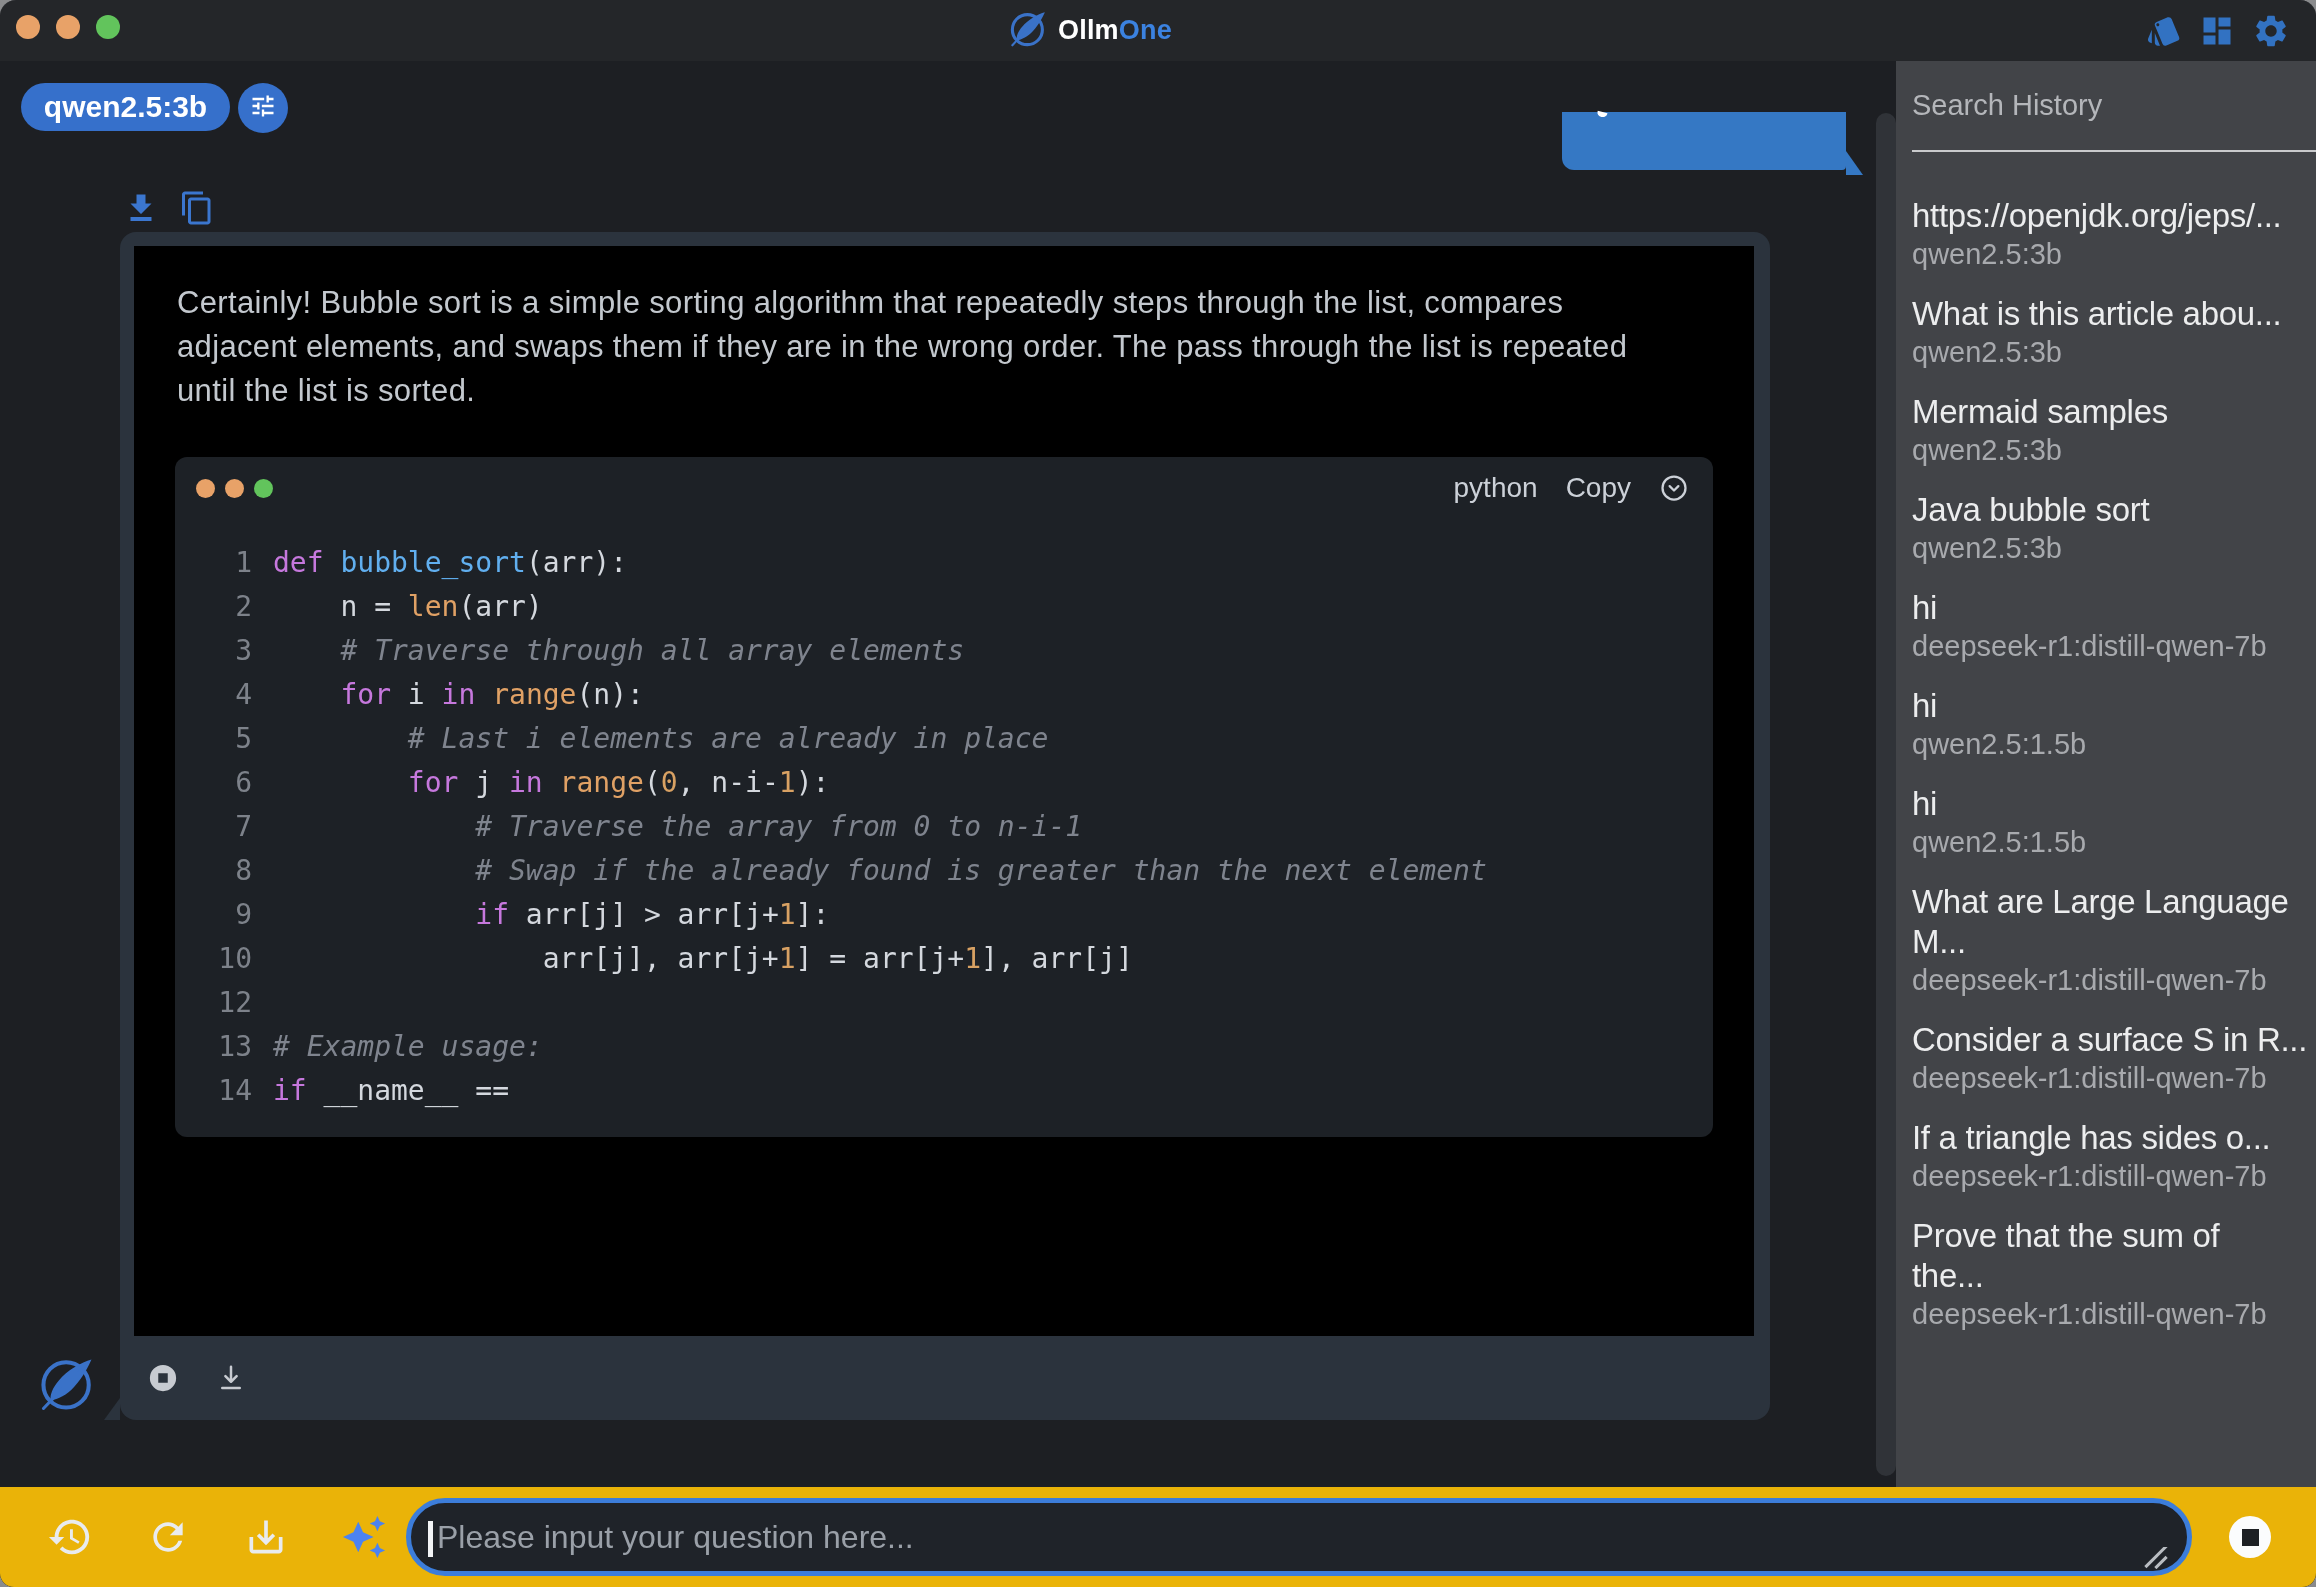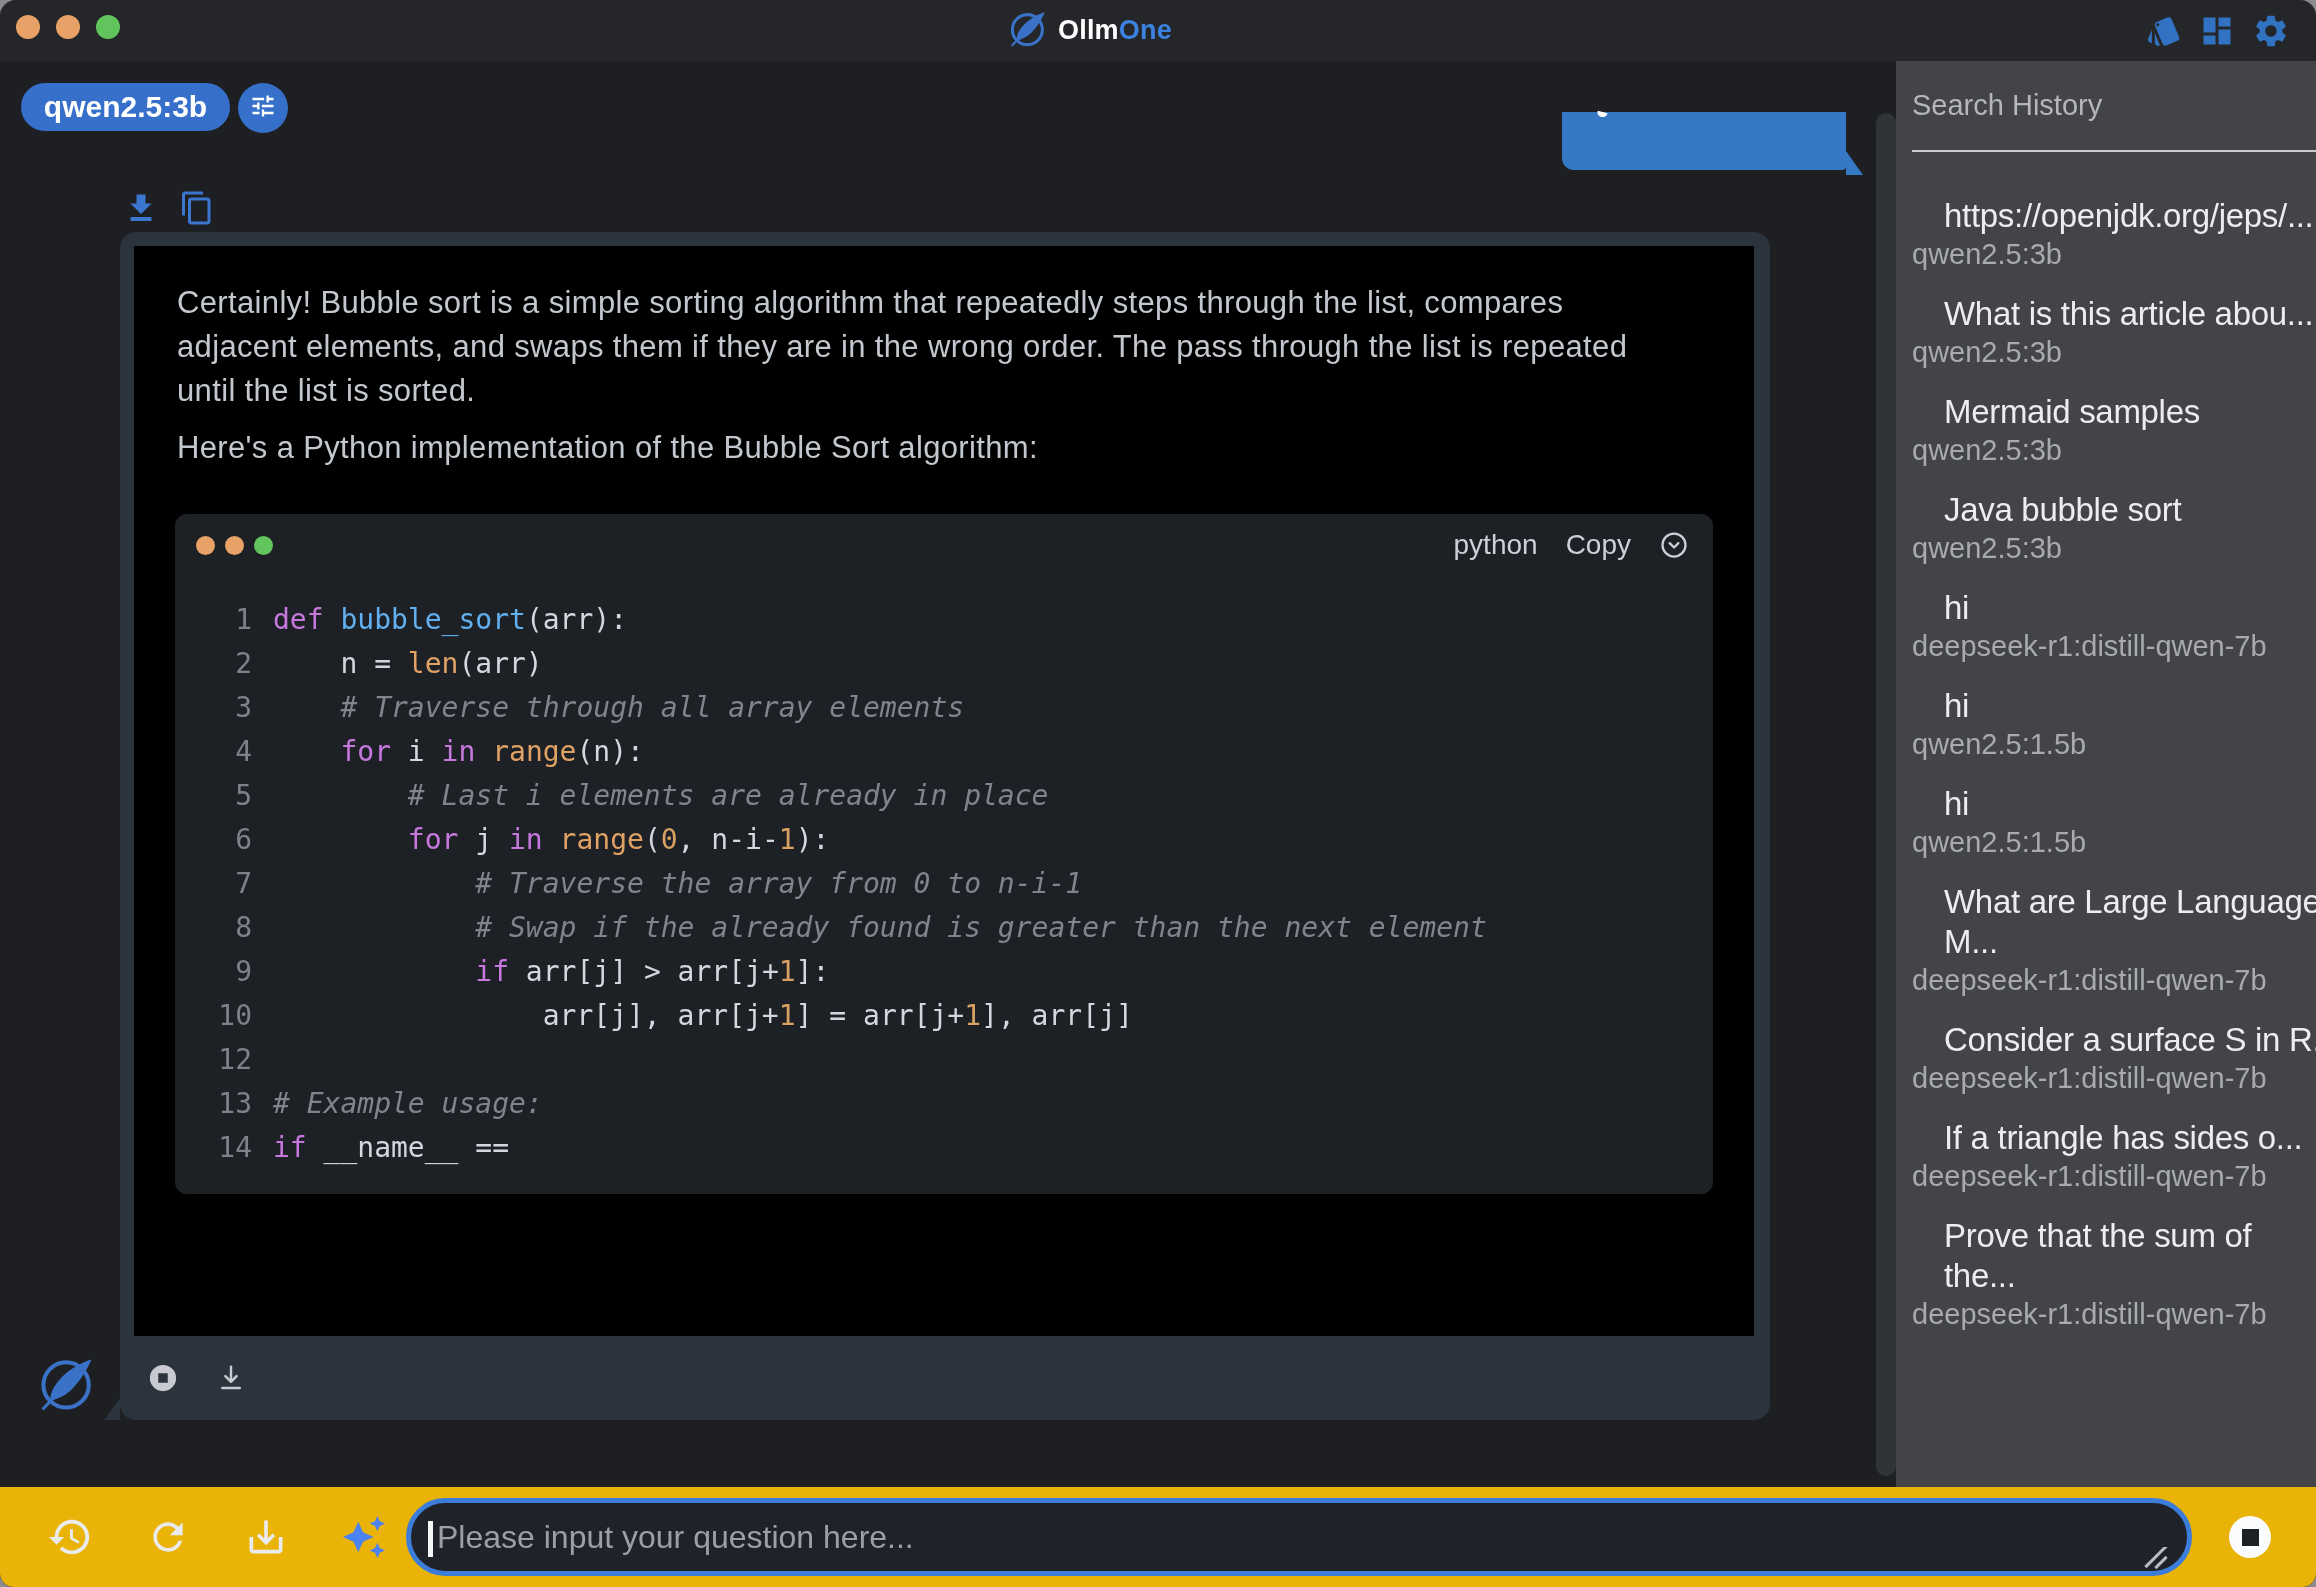--- a/index.html
+++ b/index.html
@@ -65,21 +65,21 @@
   
   .chat-scrollbar { position:absolute; left:1876px; top:113px; width:20px; height:1363px;
     background:#303338; border-radius:10px; }
   
   .sidebar { position:absolute; left:1896px; top:61px; width:420px; height:1426px;
     background:#424448; padding:0 16px 0 16px; overflow:hidden; }
   .sb-title { margin-top:28px; font-size:29px; color:#b4b6ba; }
   .sb-divider { margin-top:28px; height:2px; background:#c9cacc; margin-right:-16px; }
   .sb-list { margin-top:44px; }
   .sb-item { margin-bottom:22px; }
-  .sb-item-title { color:#ecedee; font-size:33px; line-height:40px; white-space:nowrap; letter-spacing:-.3px;margin-left:32px; }
+  .sb-item-title { color:#ecedee; font-size:33px; line-height:40px; white-space:nowrap; letter-spacing:-.3px; }
   .sb-item-model { color:#a8aaae; font-size:29px; line-height:36px; }
   
   .bottombar { position:absolute; left:0; bottom:0; width:2316px; height:100px; background:#eab308; }
   .bb-icons { position:absolute; left:21px; top:0; height:100px; display:flex; align-items:center; }
   .bb-icon { width:98px; display:flex; justify-content:center; }
   .composer { position:absolute; left:406px; top:11px; width:1786px; height:78px;
     border:5px solid #3c7dda; border-radius:39px; background:#1f2329; }
   .composer .caret { position:absolute; left:17px; top:18px; width:5px; height:36px; background:#f2f4f6; }
   .composer .ph { position:absolute; left:26px; top:0; height:68px; display:flex; align-items:center;
     color:#9aa0a8; font-size:32px; }
@@ -156,21 +156,20 @@
         <path d="M16 1H4c-1.1 0-2 .9-2 2v14h2V3h12V1zm3 4H8c-1.1 0-2 .9-2 2v14c0 1.1.9 2 2 2h11c1.1 0 2-.9 2-2V7c0-1.1-.9-2-2-2zm0 16H8V7h11v14z"></path>
       </svg>
     </span>
   </div>
 
   <div class="assistant">
     <span class="tail"></span>
     <div class="msg-black">
       <div class="msg-body" id="msg-body">
           <p>Certainly! Bubble sort is a simple sorting algorithm that repeatedly steps through the list, compares<br>adjacent elements, and swaps them if they are in the wrong order. The pass through the list is repeated<br>until the list is sorted.</p>
-          <p>Here's a Python implementation of the Bubble Sort algorithm:</p>
         </div>
 
       <div class="codeblock">
         <div class="code-head">
           <div class="code-dots">
             <i style="background:#e8a268"></i>
             <i style="background:#e8a268"></i>
             <i style="background:#62c45c"></i>
           </div>
           <div class="code-meta">

